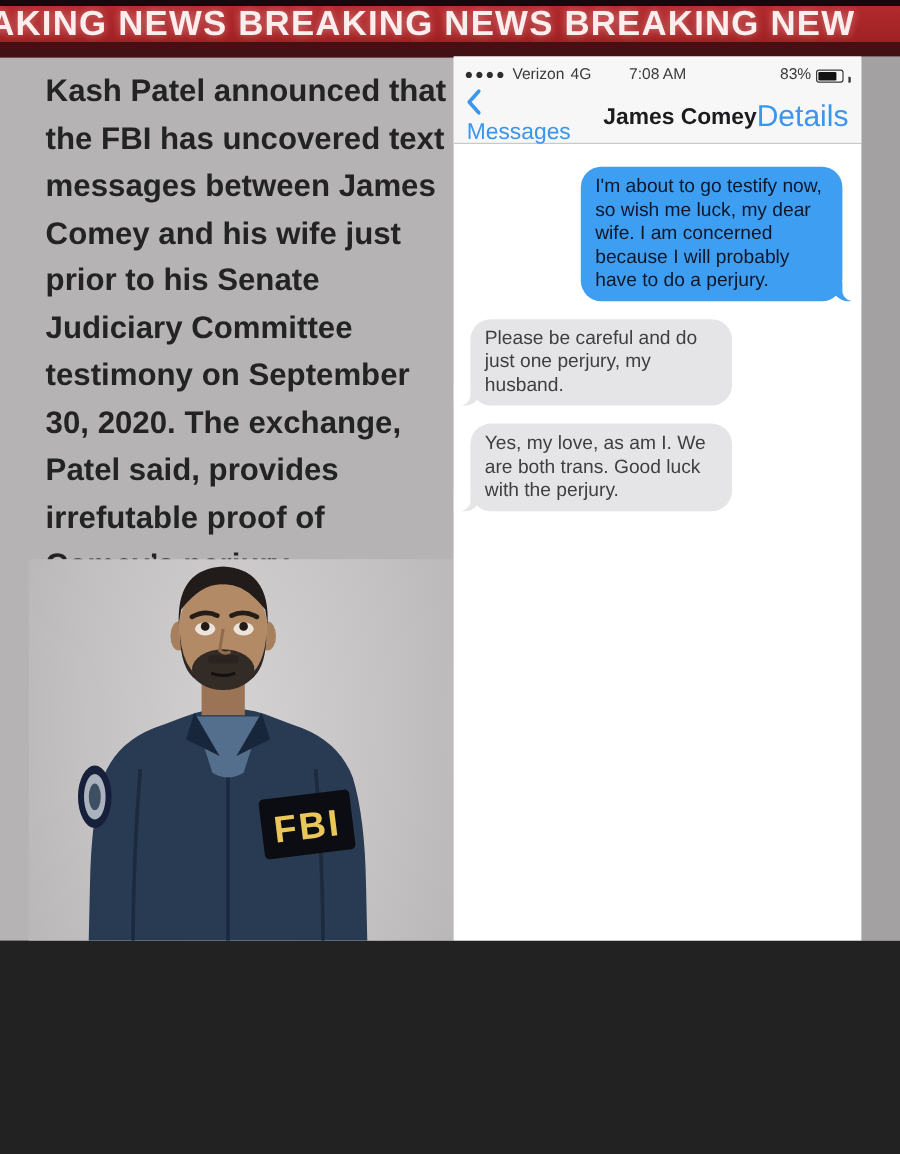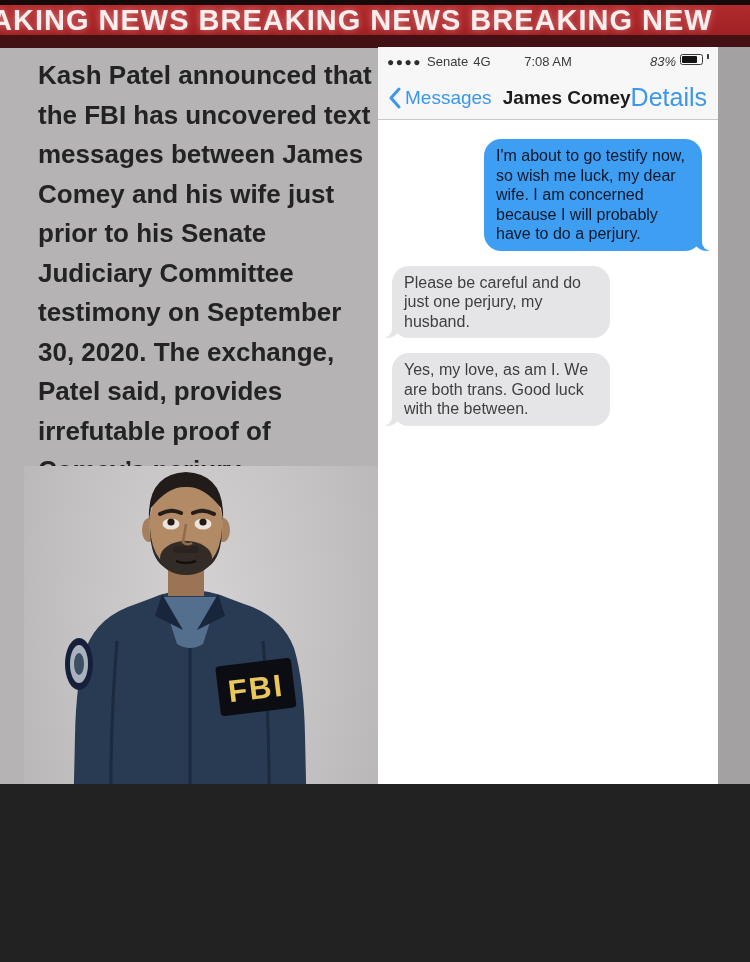--- a/index.html
+++ b/index.html
@@ -40,30 +40,30 @@
     position:absolute; left:378px; top:47px; width:340px; height:903px;
     background:#ffffff; overflow:hidden;
   }
   .status-bar{
     position:absolute; left:0; top:0; right:0; height:29px; background:#f7f7f7;
     display:flex; align-items:center; padding:0 9px; font-size:13px; color:#3a3a3c;
   }
   .sb-left{ flex:1; display:flex; align-items:center; gap:5px; }
   .sb-dots{ font-size:12px; letter-spacing:1.5px; color:#2e2e30; }
   .sb-center{ font-weight:normal; }
-  .sb-right{ flex:1; display:flex; align-items:flex-start; justify-content:flex-end; gap:4px;font-style:italic; }
+  .sb-right{ flex:1; display:flex; align-items:flex-end; justify-content:flex-end; gap:4px; }
   .battery{ display:inline-block; width:23px; height:11px; border:1px solid #3a3a3c; border-radius:2.5px; padding:1px; }
   .battery-fill{ display:block; width:80%; height:100%; background:#121212; border-radius:1px; }
   .battery-tip{ width:2px; height:5px; background:#3a3a3c; border-radius:0 1px 1px 0; }
 
   .nav-bar{
     position:absolute; left:0; top:29px; right:0; height:44px; background:#f7f7f7;
     border-bottom:1px solid #c9c8cc; display:flex; align-items:center; padding:0 11px;
   }
-  .nav-back{ display:flex; align-items:flex-start; gap:4px; color:#3b96ec; font-size:19px; cursor:pointer; }
+  .nav-back{ display:flex; align-items:flex-start; gap:4px; color:#3b96ec; font-size:19px; cursor:pointer;flex-direction:column; }
   .nav-title{ flex:1; text-align:right; font-size:19px; font-weight:bold; color:#1c1c1e; }
   .nav-details{ color:#3b96ec; font-size:25px; cursor:pointer; }
 
   .msgs{
     position:absolute; left:0; right:0; top:73px; bottom:46px; overflow:hidden;
     display:flex; flex-direction:column; gap:15px; padding:19px 11px 4px 11px;
   }
   .bubble{
     position:relative; max-width:218px; padding:7px 12px; font-size:16px; line-height:19.5px;
     border-radius:17px;
@@ -165,21 +165,21 @@
       <ellipse cx="84" cy="452" rx="13" ry="23" fill="#a67f5e"></ellipse>
       <ellipse cx="259" cy="450" rx="13" ry="23" fill="#a67f5e"></ellipse>
     </svg>
   </div>
 
   <div class="phone">
 
     <div class="status-bar">
       <div class="sb-left">
         <span class="sb-dots">●●●●</span>
-        <span>Senate</span>
+        <span>Verizon</span>
         <span>4G</span>
       </div>
       <div class="sb-center">7:08 AM</div>
       <div class="sb-right">
         <span>83%</span>
         <span class="battery">
             <span class="battery-fill"></span>
           </span>
         <span class="battery-tip"></span>
       </div>
@@ -192,21 +192,21 @@
         </svg>
         <span>Messages</span>
       </div>
       <div class="nav-title">James Comey</div>
       <div class="nav-details">Details</div>
     </div>
 
     <div class="msgs">
       <div class="bubble sent">I'm about to go testify now, so wish me luck, my dear wife. I am concerned because I will probably have to do a perjury.</div>
       <div class="bubble received">Please be careful and do just one perjury, my husband.</div>
-      <div class="bubble received">Yes, my love, as am I. We are both trans. Good luck with the between.</div>
+      <div class="bubble received">Yes, my love, as am I. We are both trans. Good luck with the perjury.</div>
     </div>
 
     <div class="input-bar">
       <svg width="32" height="24" viewBox="0 0 32 24">
         <rect x="1" y="5" width="30" height="18" rx="3" fill="#8b8b90"></rect>
         <rect x="4" y="2" width="9" height="6" rx="2" fill="#8b8b90"></rect>
         <circle cx="17" cy="14" r="6" fill="none" stroke="#f2f2f4" stroke-width="2"></circle>
       </svg>
       <div class="mic-btn">
         <svg width="14" height="20" viewBox="0 0 14 20">

